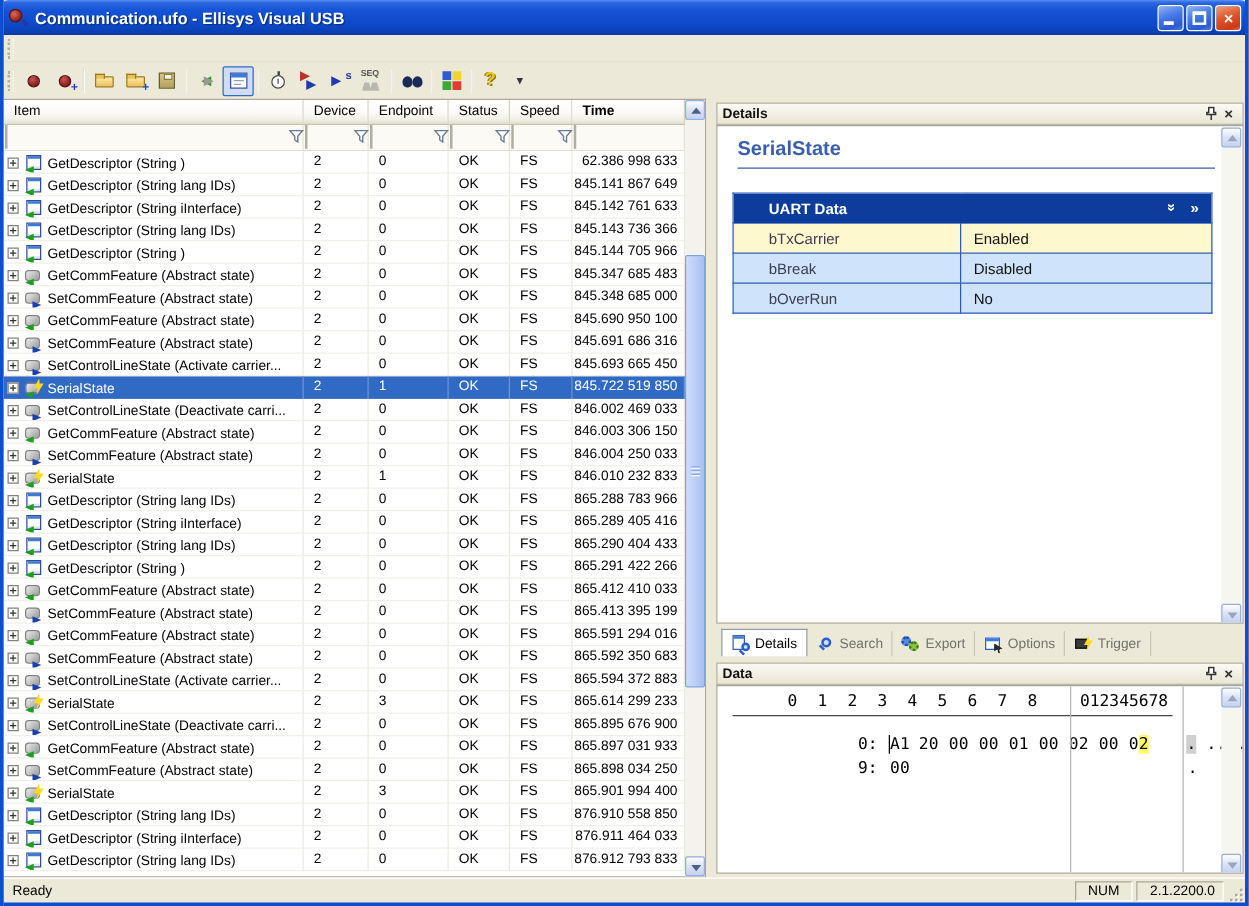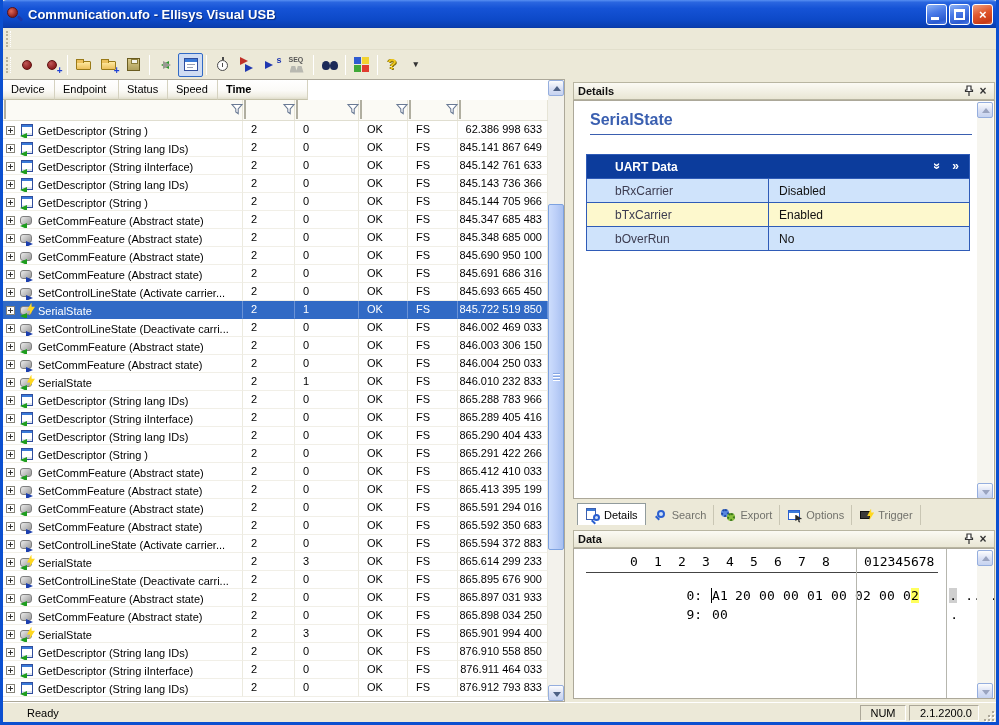--- a/index.html
+++ b/index.html
@@ -149,21 +149,21 @@
   .hx-gap{display:inline-block;width:22px;}
   .hx-a{display:inline-block;width:8px;text-align:center;}
   .hx-head{top:5px;border-bottom:1px solid #444;width:352px;}
   .hl-y{background:#ffff5e;}
   .hl-g{background:#cfcfcf;}
   .caret{border-left:1px solid #000;margin-left:-1px;}
   .vline{position:absolute;top:0;bottom:0;width:1px;background:#b6b6ae;}
   .data-scroll{position:absolute;right:1px;top:1px;width:16px;height:149px;background:#f6f5ef;}
   
   .statusbar{position:absolute;left:0;top:702px;width:993px;height:20px;background:#ece9d8;border-top:1px solid #fff;font-size:11px;display:flex;align-items:center;}
-  .sb-left{flex:1;padding-left:24px;color:#000;}
+  .sb-left{flex:1;padding-left:7px;color:#000;}
   .sb-box{height:16px;border:1px solid;border-color:#aca899 #fff #fff #aca899;margin-right:3px;padding:1px 6px 0;color:#000;}
   .sb-num{width:46px;text-align:center;}
   .sb-ver{width:70px;text-align:right;}
   .sb-grip{width:13px;height:13px;position:relative;margin-right:1px;align-self:flex-end;}
   .sb-grip i{position:absolute;width:2px;height:2px;background:#aca899;box-shadow:1px 1px 0 #fff;}
   .frame-bottom{position:absolute;left:-3px;top:722px;width:999px;height:3px;background:#0b4fd0;}
 </style>
 </head>
 <body>
 
@@ -291,20 +291,21 @@
              <span class="tbi ">
             <b class="dd">▾</b>
           </span>
         </span>
       </span>
   </div>
 
   <div class="main">
     <div class="left-pane">
       <div class="grid-header" id="grid-header">
+          <span class="gh-cell" style="width:240px;">Item</span>
           <span class="gh-cell" style="width:52px;">Device</span>
           <span class="gh-cell" style="width:64px;">Endpoint</span>
           <span class="gh-cell" style="width:49px;">Status</span>
           <span class="gh-cell" style="width:50px;">Speed</span>
           <span class="gh-cell" style="width:90px;font-weight:bold;">Time</span>
         </div>
       <div class="filter-row" id="filter-row">
           <span class="f-cell" style="width:240px;"><span class="filter-box">
      <span class="ph">Enter text here</span>
      <svg class="funnel" viewBox="0 0 14 13">
@@ -858,27 +859,27 @@
           <tbody id="uart-body">
           <tr>
                 <td class="uh" colspan="2">
             <span>UART Data</span>
             <span class="uh-btns">
               <span class="uh-btn down">»</span>
               <span class="uh-btn">»</span>
             </span>
           </td>
               </tr>
-          <tr class="urow">
-     <td class="ulabel">bRxCarrier</td>
-     <td class="uvalue">Disabled</td>
-              </tr>
               <tr class="urow hl">
      <td class="ulabel">bTxCarrier</td>
      <td class="uvalue">Enabled</td>
+              </tr>
+              <tr class="urow">
+     <td class="ulabel">bBreak</td>
+     <td class="uvalue">Disabled</td>
               </tr>
               <tr class="urow">
      <td class="ulabel">bOverRun</td>
      <td class="uvalue">No</td>
               </tr>
             </tbody>
         </table>
         <div class="det-scroll">
           <span class="sb-btn pale" style="top:0;">
               <i class="tri-up"></i>

